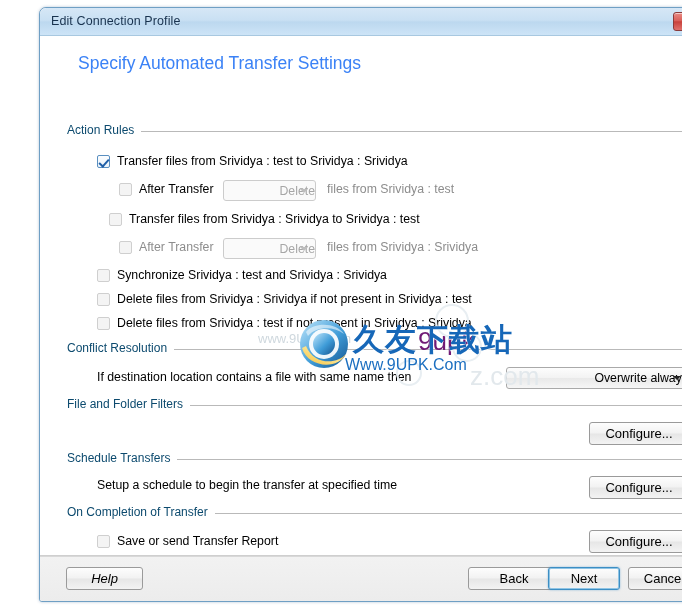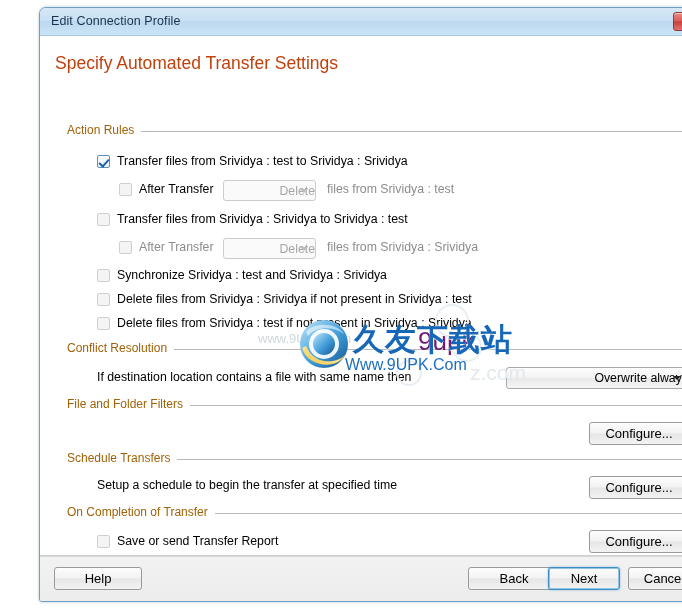--- a/index.html
+++ b/index.html
@@ -63,38 +63,38 @@
 
   
   .body-area {
     position: relative;
     height: 520px;
     background: #ffffff;
   }
 
   .page-title {
     position: absolute;
-    left: 15px; top: 17px;
+    left: 38px; top: 17px;
     font-size: 17.5px;
-    color: #c2410c;
+    color: #3b82f6;
     white-space: nowrap;
   }
 
   
   .group {
     position: absolute;
     left: 27px;
     width: 622px;
     height: 12px;
   }
   .group .lbl {
     position: absolute;
     left: 0; top: -1px;
     font-size: 12px;
-    color: #a16207;
+    color: #0c4a6e;
     background: #fff;
     padding-right: 7px;
     white-space: nowrap;
     z-index: 2;
   }
   .group .line {
     position: absolute;
     left: 0; right: 0; top: 7px;
     height: 1px;
     background: #b9b9b9;
@@ -235,21 +235,21 @@
   .wm-ghost1 {
     position: absolute;
     left: 218px; top: 295px;
     font-size: 13px;
     color: #cfd8de;
     white-space: nowrap;
   }
   .wm-ghost2 {
     position: absolute;
     left: 430px; top: 325px;
-    font-size: 21px;
+    font-size: 26px;
     color: #e2e8ec;
     white-space: nowrap;
     text-align: right;
   }
   .wm-ghost3 {
     position: absolute;
     left: 378px; top: 290px;
     font-size: 26px;
     color: #701a75;
     white-space: nowrap;
@@ -291,21 +291,21 @@
       <span class="cb-label">After Transfer</span>
     </div>
     <div class="combo disabled" style="position:absolute; left:183px; top:144px; width:93px;">
       <span>Delete</span>
       <span class="arw"></span>
     </div>
     <div class="row" style="left:287px; top:146px;">
       <span class="cb-label fadedm" style="margin-left:0;">files from Srividya : test</span>
     </div>
 
-    <div class="row" style="left:57px; top:176px;">
+    <div class="row" style="left:69px; top:176px;">
       <span class="cb disabled"></span>
       <span class="cb-label">Transfer files from Srividya : Srividya to Srividya : test</span>
     </div>
 
     <div class="row" style="left:79px; top:204px;">
       <span class="cb disabled"></span>
       <span class="cb-label fadedm">After Transfer</span>
     </div>
     <div class="combo disabled" style="position:absolute; left:183px; top:202px; width:93px;">
       <span>Delete</span>
@@ -406,21 +406,21 @@
         </svg>
       </div>
       <div class="wm-cn">久友下载站</div>
       <div class="wm-url">Www.9UPK.Com</div>
     </div>
 
   </div>
 
   <div class="footer">
     <div class="sep"></div>
-    <div class="btn" style="position:absolute; left:14px; top:11px; width:88px;">
+    <div class="btn" style="position:absolute; left:26px; top:11px; width:77px;font-style:italic;">
       <span>Help</span>
     </div>
     <div class="btn" style="position:absolute; left:428px; top:11px; width:92px;">
       <span>Back</span>
     </div>
     <div class="btn default" style="position:absolute; left:508px; top:11px; width:72px;">
       <span>Next</span>
     </div>
     <div class="btn" style="position:absolute; left:588px; top:11px; width:72px;">
       <span>Cancel</span>

